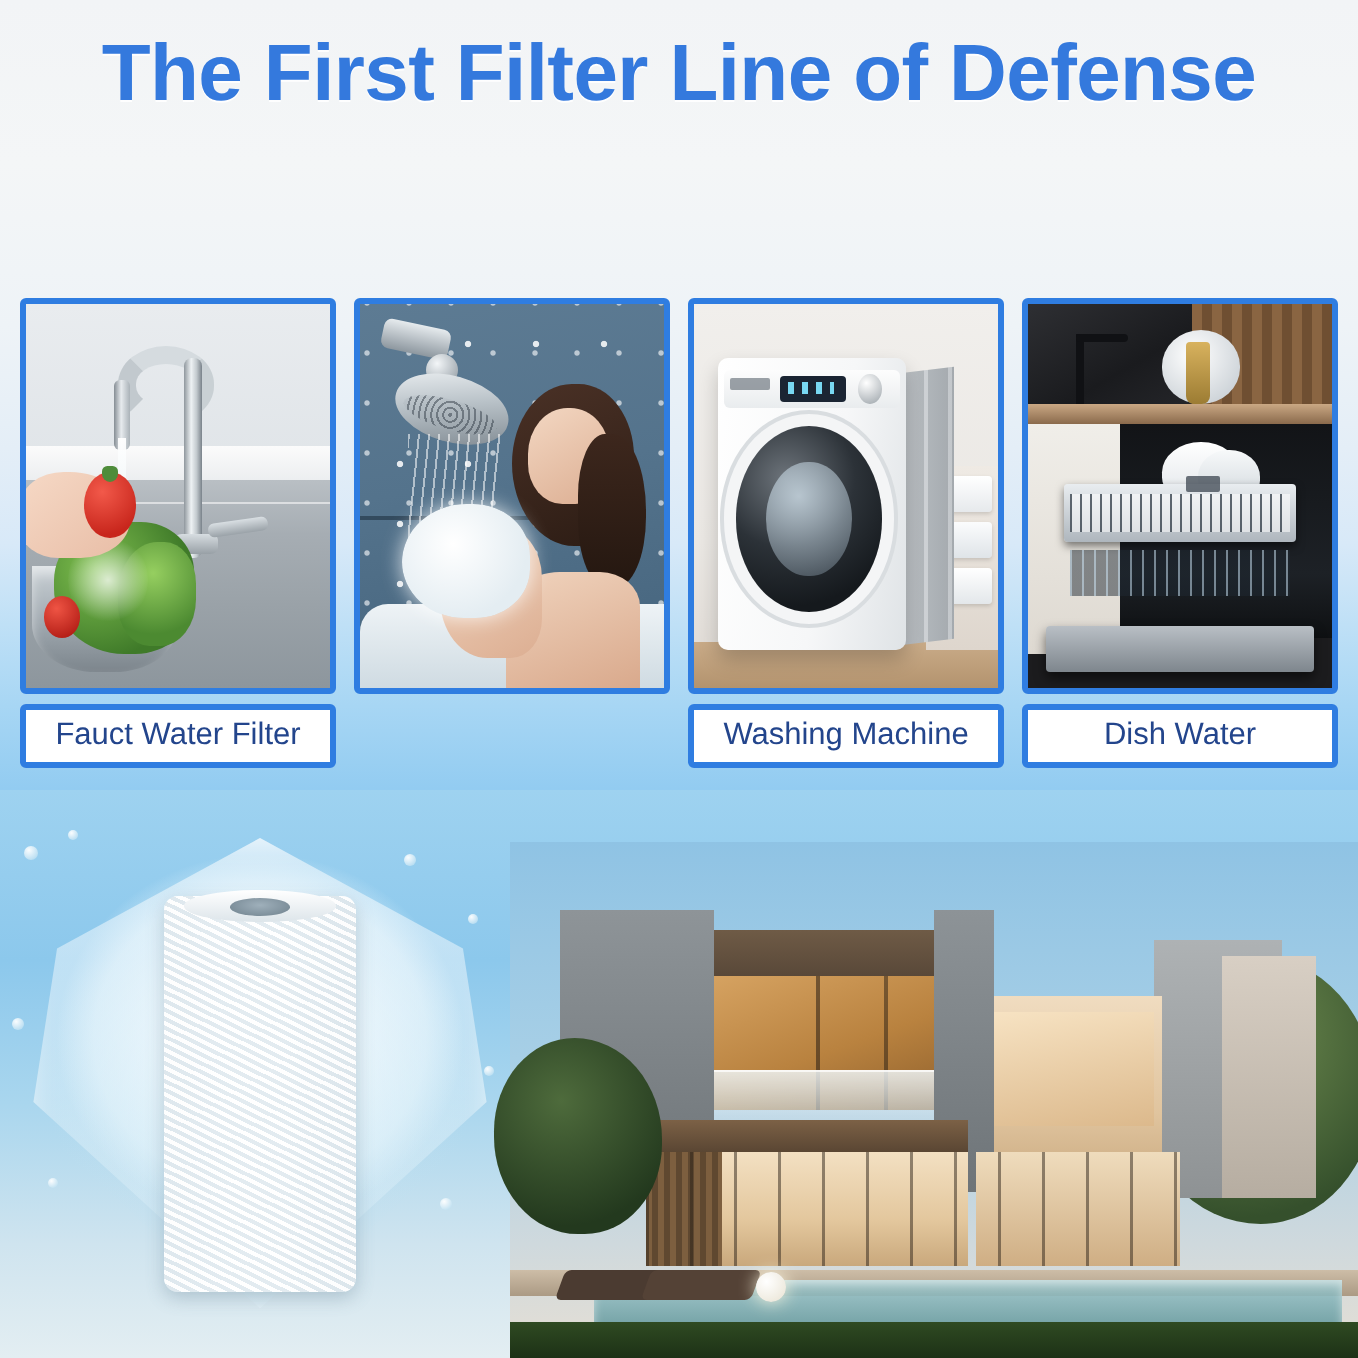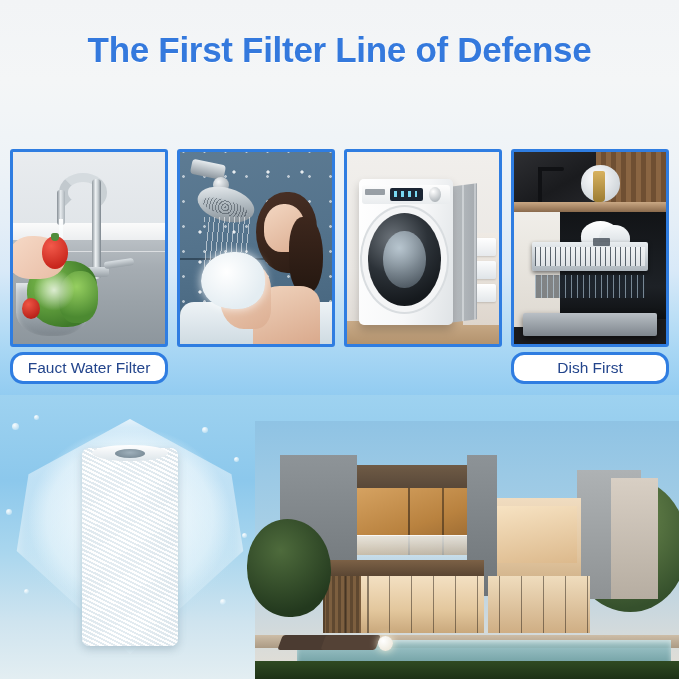--- a/index.html
+++ b/index.html
@@ -30,22 +30,22 @@
 
   
   .header {
     position: absolute;
     left: 0; top: 0;
     width: 679px;
     text-align: center;
   }
   .headline {
     margin: 0;
-    padding-top: 32px;
-    font-size: 35px;
+    padding-top: 16px;
+    font-size: 40px;
     font-weight: bold;
     letter-spacing: -0.3px;
     color: #3479dd;
     line-height: 1.05;
     text-shadow: 0 1px 0 rgba(255,255,255,0.9);
   }
   .subheadline {
     margin: 0 auto;
     padding-top: 7px;
     width: 600px;
@@ -76,21 +76,21 @@
     border: 3px solid #2f7de1;
     border-radius: 3px;
     background: #cfd8de;
     overflow: hidden;
     box-sizing: border-box;
   }
   .card-caption {
     margin-top: 5px;
     height: 32px;
     border: 3px solid #2f7de1;
-    border-radius: 13px;
+    border-radius: 3px;
     background: #ffffff;
     box-sizing: border-box;
     display: flex;
     align-items: center;
     justify-content: center;
     font-size: 15.5px;
     color: #23458c;
     white-space: nowrap;
   }
 
@@ -524,20 +524,21 @@
           <div class="w-side"></div>
           <div class="w-body"></div>
           <div class="w-panel"></div>
           <div class="w-logo"></div>
           <div class="w-display"></div>
           <div class="w-dial"></div>
           <div class="w-door"></div>
           <div class="w-glass"></div>
         </div>
       </div>
+      <div class="card-caption">Washing Machine</div>
     </div>
 
     <div class="card-col">
       <div class="card-photo">
         <div class="scene">
           <div class="d-bg"></div>
           <div class="d-marble"></div>
           <div class="d-wood"></div>
           <div class="d-tap"></div>
           <div class="d-plateTop"></div>
@@ -546,21 +547,21 @@
           <div class="d-cavity"></div>
           <div class="d-cabinet"></div>
           <div class="d-plate1"></div>
           <div class="d-plate2"></div>
           <div class="d-rack"></div>
           <div class="d-brand"></div>
           <div class="d-lowerrack"></div>
           <div class="d-door"></div>
         </div>
       </div>
-      <div class="card-caption">Dish First</div>
+      <div class="card-caption">Dish Water</div>
     </div>
 
   </div>
 
   <div class="hero">
     <div class="sky"></div>
 
     <div class="house">
       <div class="h-sky"></div>
       <div class="h-treeR"></div>

